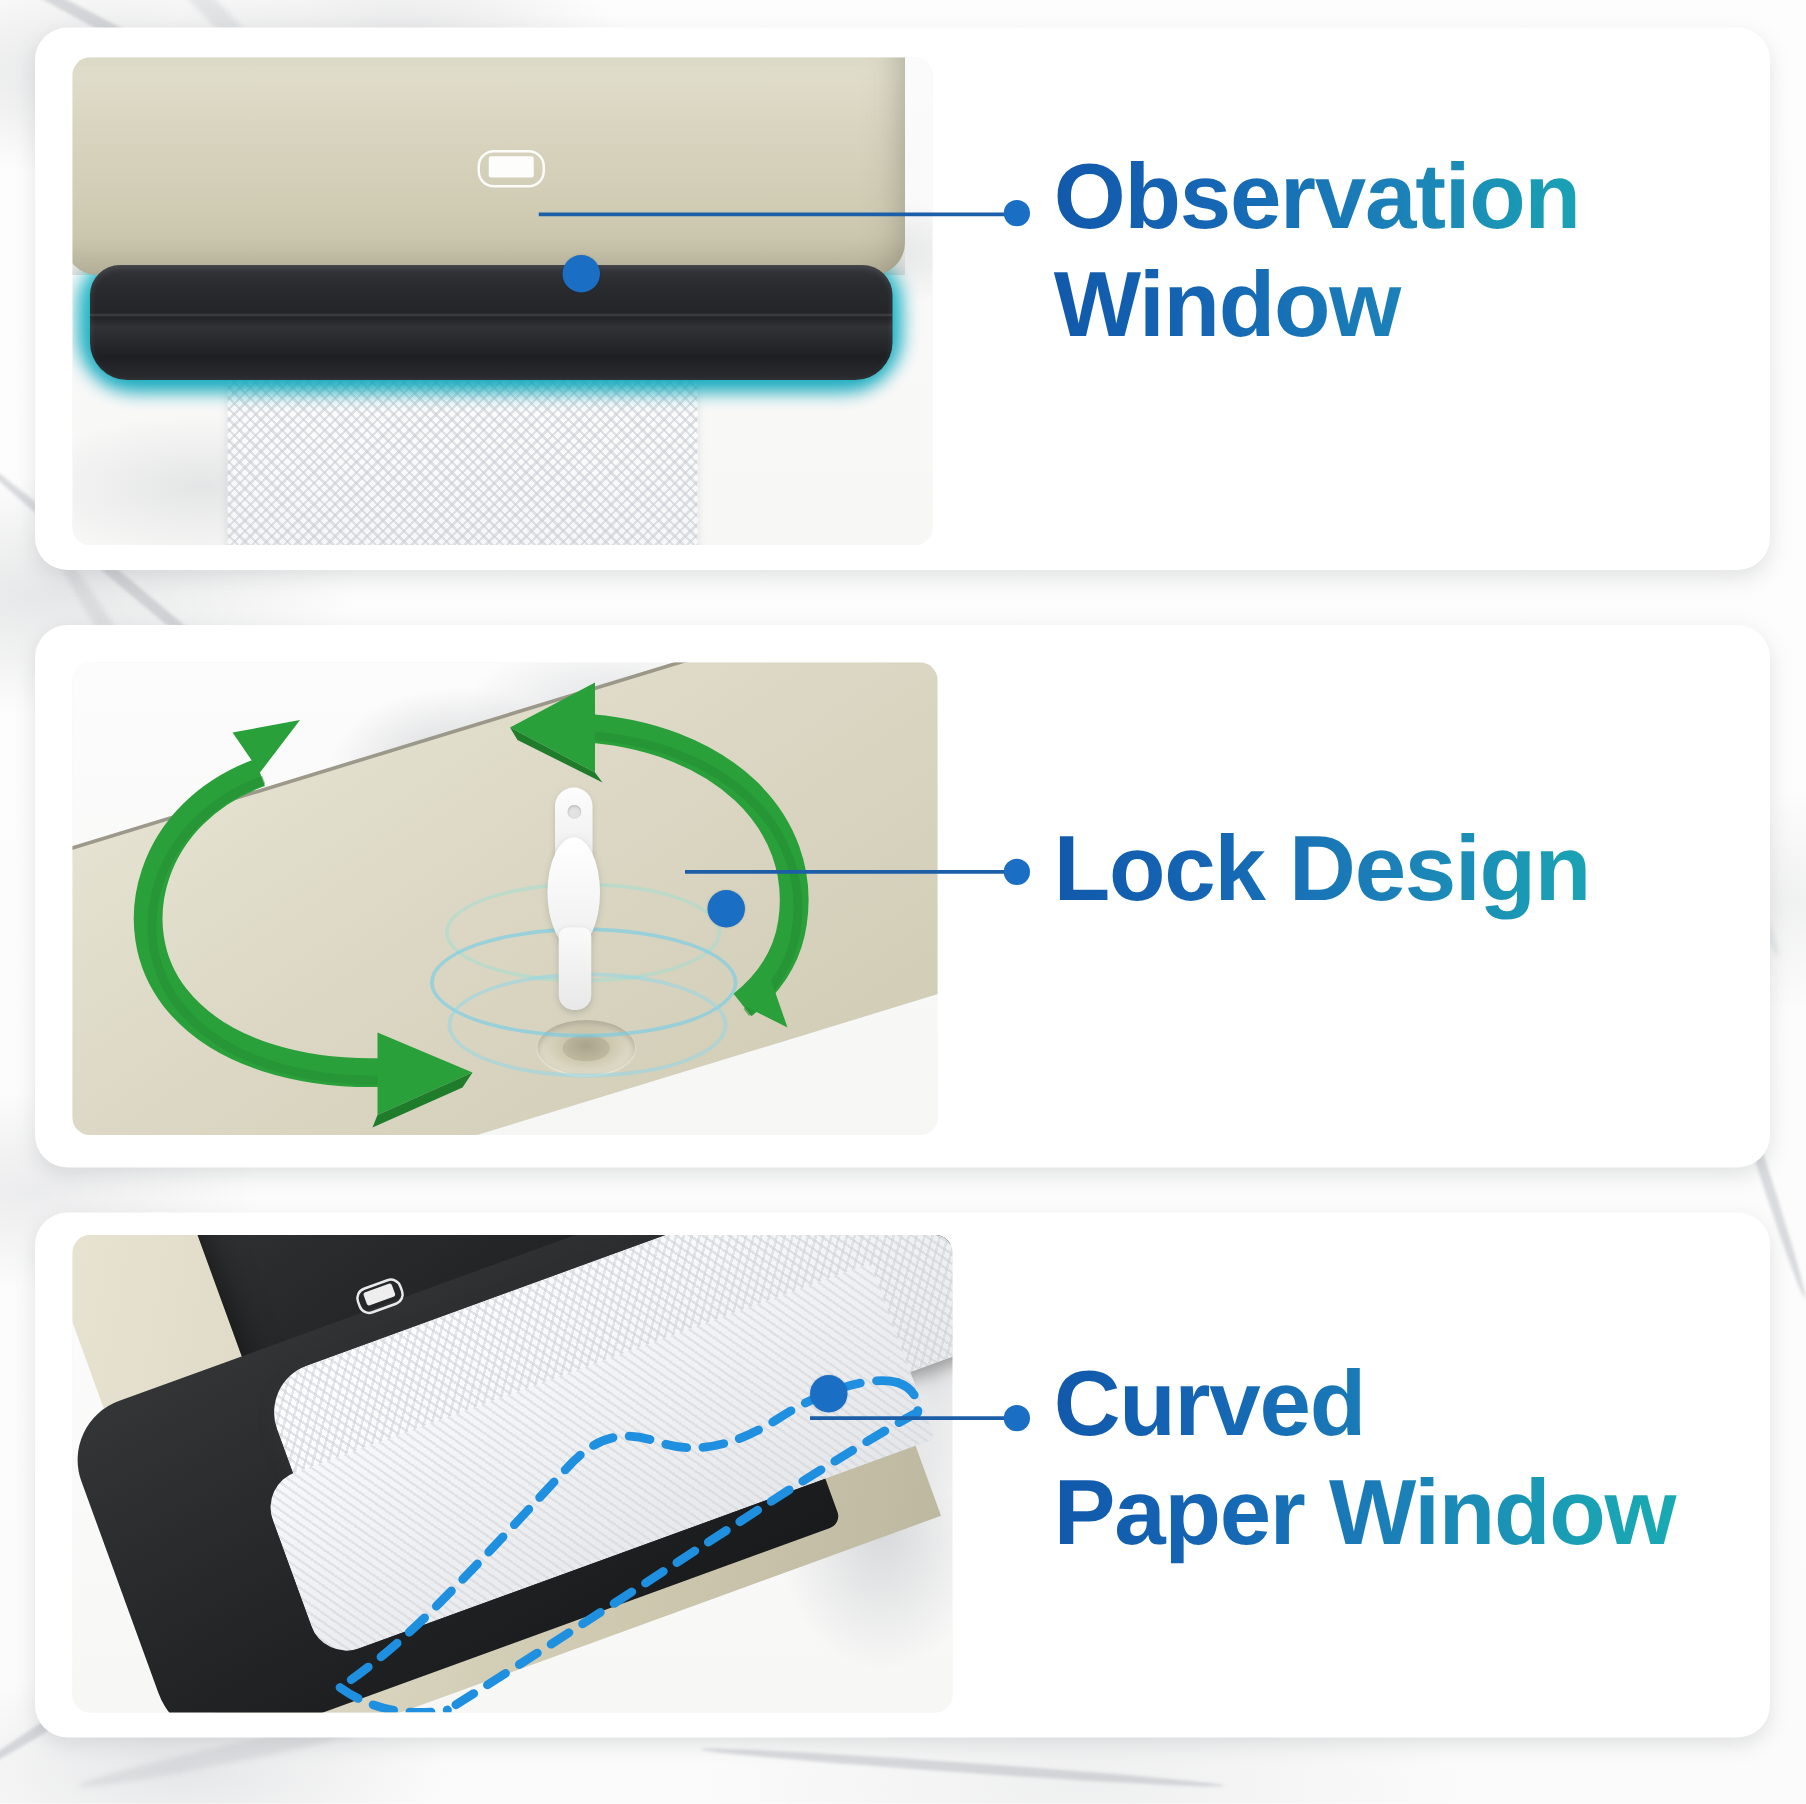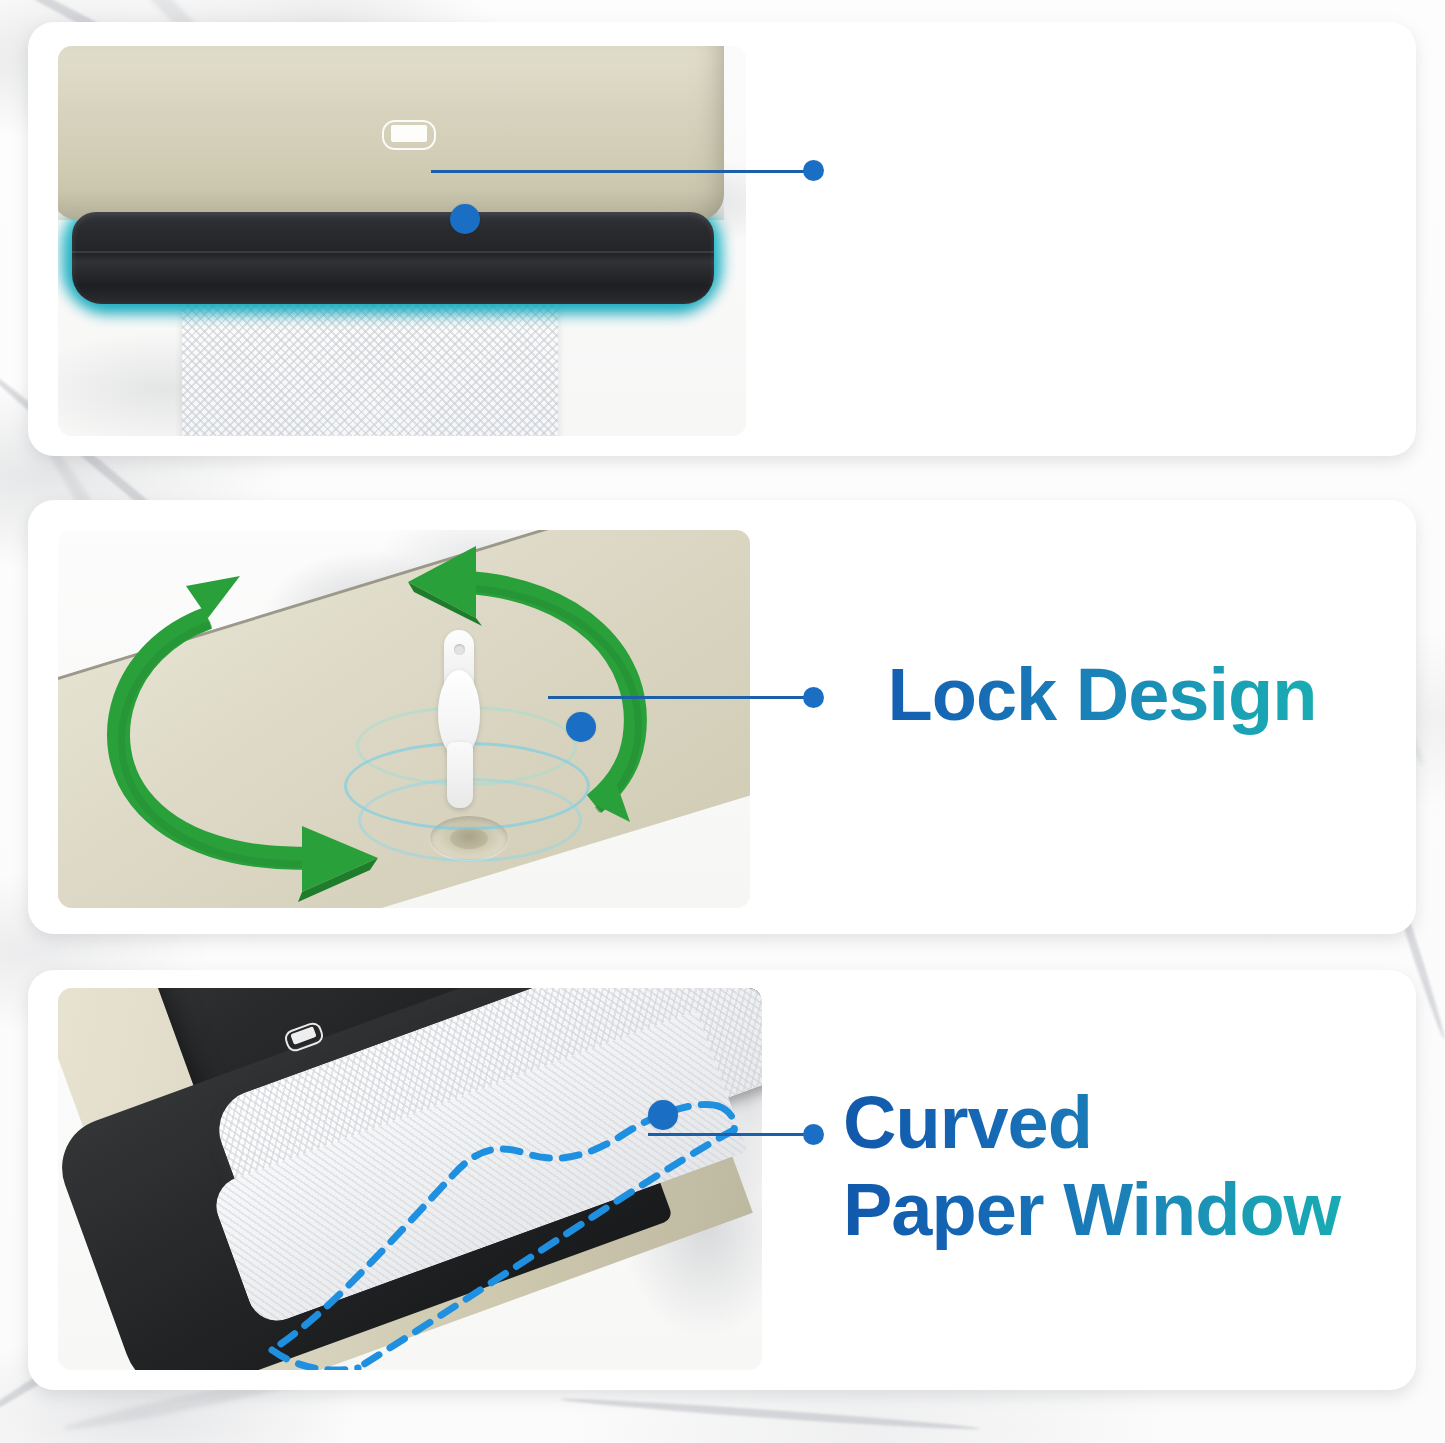--- a/index.html
+++ b/index.html
@@ -239,20 +239,22 @@
       <div id="p1-emblem"></div>
     </div>
     <div id="p1-window"></div>
 
     <div class="dot-big" style="left:392px;top:158px;"></div>
   </div>
 
   <div class="conn" style="left:403px;top:148px;width:375px;"></div>
   <div class="dot-small" style="left:775px;top:138px;"></div>
 
+  <div class="label" style="left:815px;top:92px;width:570px;">Observation
+Window</div>
 </div>
 
 <div class="card" style="left:28px;top:500px;width:1388px;height:434px;">
   <div class="photo" style="left:30px;top:30px;width:692px;height:378px;">
     <div class="ph-marble" style="background:
         radial-gradient(ellipse 150px 90px at 45% 22%, rgba(130,134,142,.32), rgba(255,255,255,0) 70%),
         radial-gradient(ellipse 120px 70px at 28% 46%, rgba(140,144,152,.30), rgba(255,255,255,0) 70%),
         radial-gradient(ellipse 160px 80px at 62% 10%, rgba(150,154,162,.26), rgba(255,255,255,0) 72%),
         radial-gradient(ellipse 110px 60px at 14% 66%, rgba(150,153,160,.22), rgba(255,255,255,0) 72%),
         linear-gradient(#fcfcfc,#f6f6f5);"></div>
@@ -286,21 +288,21 @@
       <polygon points="244,296 244,362 320,328" fill="#2aa03a"></polygon>
       <polygon points="244,362 320,328 312,340 240,372" fill="#1e7c2b"></polygon>
     </svg>
 
     <div class="dot-big" style="left:508px;top:182px;"></div>
   </div>
 
   <div class="conn" style="left:520px;top:196px;width:256px;"></div>
   <div class="dot-small" style="left:775px;top:187px;"></div>
 
-  <div class="label" style="left:789px;top:152px;width:570px;text-align:center;">Lock Design</div>
+  <div class="label" style="left:815px;top:152px;width:570px;">Lock Design</div>
 </div>
 
 <div class="card" style="left:28px;top:970px;width:1388px;height:420px;">
   <div class="photo" style="left:30px;top:18px;width:704px;height:382px;">
     <div class="ph-marble" style="background:
         radial-gradient(ellipse 120px 160px at 92% 62%, rgba(145,149,157,.32), rgba(255,255,255,0) 70%),
         radial-gradient(ellipse 90px 130px at 98% 30%, rgba(155,158,166,.26), rgba(255,255,255,0) 72%),
         linear-gradient(#fcfcfc,#f7f7f6);"></div>
 
     <div id="p3-body"></div>

